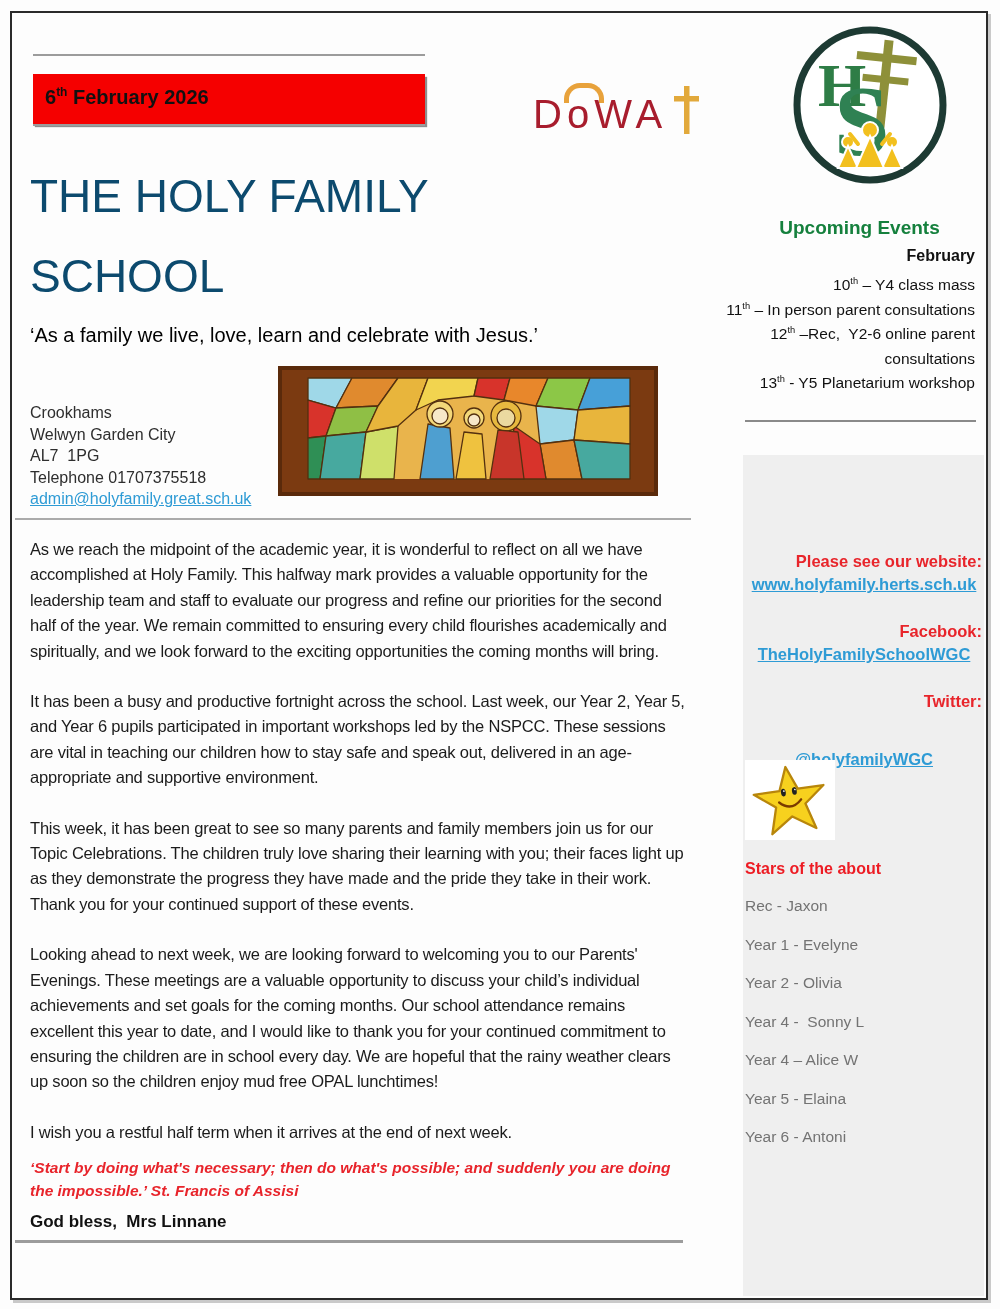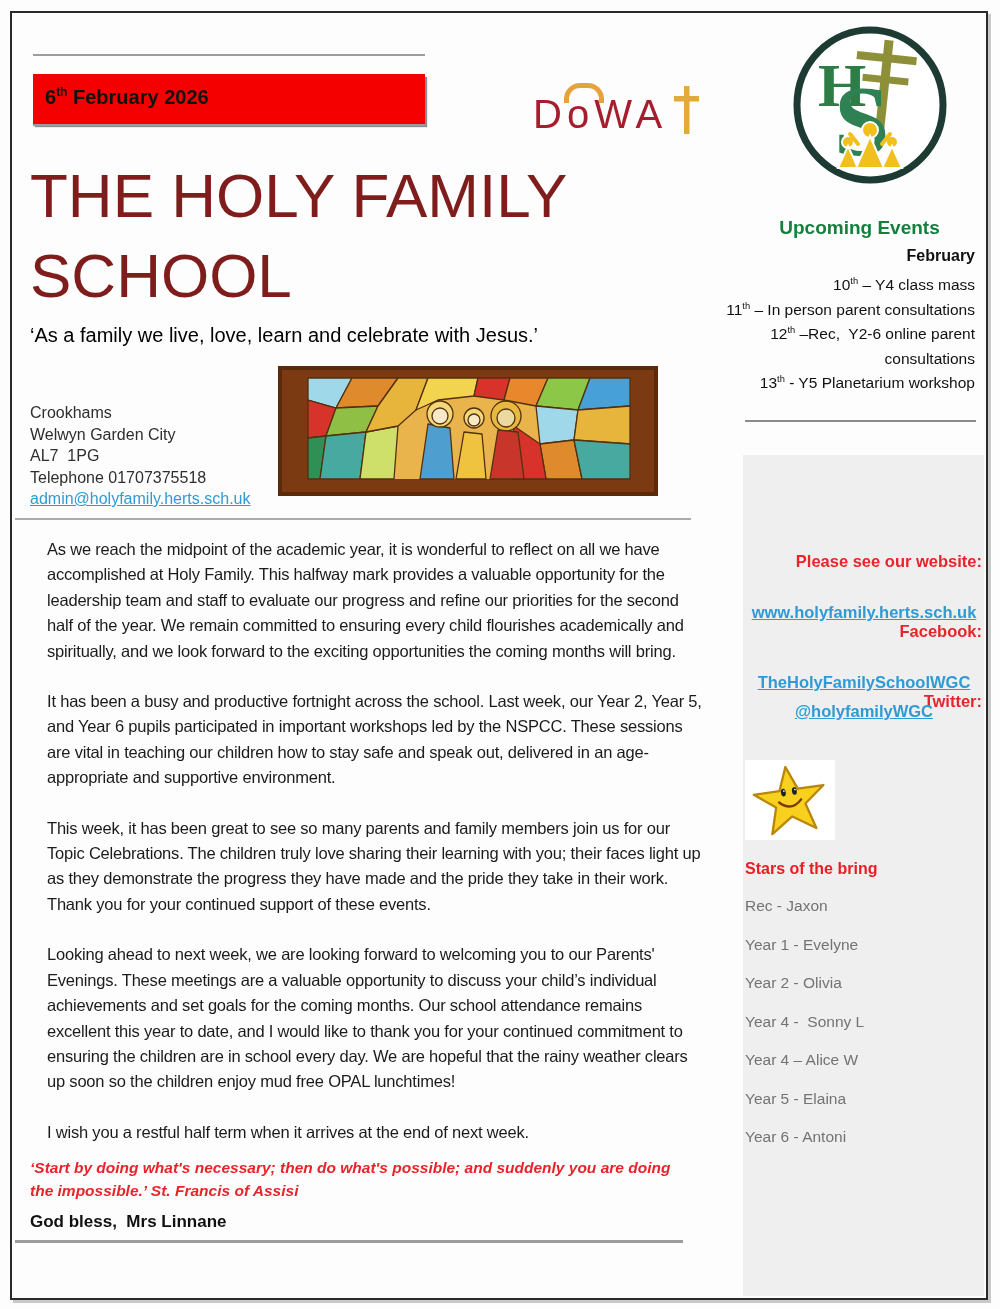--- a/index.html
+++ b/index.html
@@ -22,51 +22,51 @@
 
   
   .dowat { left:533px; top:86px; display:flex; align-items:flex-end; z-index:3; }
   .dw-letter { font-size:40px; line-height:1; color:#a81d2d; letter-spacing:5px; }
   .dw-o-wrap { position:relative; display:inline-block; }
   .dw-arc { position:absolute; left:-3px; top:-11px; width:30px; height:15px;
             border:5px solid #e8a23b; border-bottom:none; border-radius:16px 16px 0 0; }
   .dw-cross { margin-left:6px; margin-bottom:0px; }
 
   
-  .title { left:30px; top:156px; font-size:62px; line-height:80px; color:#7f1d1d; z-index:3; }
+  .title { left:30px; top:156px; font-size:46px; line-height:80px; color:#0c4a6e; z-index:3; }
   .tagline { left:30px; top:318px; width:545px; font-size:20px; font-weight:normal;
              line-height:34px; color:#000000; z-index:3; }
 
   .addr { left:30px; top:402px; font-size:16px; line-height:21.5px; color:#2e2e2e; z-index:3; }
   .pre { white-space:pre-wrap; }
   a.link { color:#2e9bd5; text-decoration:underline; }
 
   .glass { left:278px; top:366px; z-index:3; }
 
   
   .body-copy { left:30px; top:537px; width:655px; font-size:16.5px; line-height:25.4px;
-               letter-spacing:-0.2px; color:#1b1b1b; z-index:3;margin-left:17px; }
+               letter-spacing:-0.2px; color:#1b1b1b; z-index:3; }
   .body-copy p { margin:0 0 25px 0; }
   .quote { left:30px; top:1156px; width:648px; font-size:15.5px; font-weight:bold; font-style:italic;
            line-height:23px; color:#e8242b; z-index:3; }
   .signoff { left:30px; top:1212px; font-size:17px; font-weight:bold; color:#111; z-index:3; }
 
   
   .events-title { left:743px; top:217px; width:233px; text-align:center; font-size:19px;
                   font-weight:bold; color:#15803d; z-index:3; }
   .events-month { left:743px; top:247px; width:232px; text-align:right; font-size:16px;
                   font-weight:bold; color:#111; z-index:3; }
   .events-list { left:715px; top:273px; width:260px; text-align:right; font-size:15.5px;
                  line-height:24.6px; color:#111; z-index:3; }
 
   .info-heading { left:746px; top:460px; width:236px; text-align:center; font-size:17px;
                   font-weight:bold; line-height:24px; color:#141414; z-index:3; }
   .side-label { left:746px; top:0; width:236px; text-align:right; font-size:16.5px;
                 font-weight:bold; color:#e8252b; z-index:3; }
-  .side-link { left:740px; width:248px; text-align:center; font-size:16.5px; font-weight:bold; z-index:3;margin-top:28px; }
+  .side-link { left:740px; width:248px; text-align:center; font-size:16.5px; font-weight:bold; z-index:3; }
 
   .star-box { left:745px; top:760px; width:90px; height:80px; background:#ffffff; z-index:3;
               display:flex; align-items:center; justify-content:center; }
   .stars-title { left:745px; top:860px; font-size:16px; font-weight:bold; color:#ed1c24; z-index:3; }
   .stars-list { left:745px; top:898px; font-size:15.5px; color:#737373; z-index:3; }
   .stars-list div { margin-bottom:23px; line-height:15.5px; }
 </style>
 </head>
 <body>
 
@@ -120,21 +120,21 @@
     <div>SCHOOL</div>
   </div>
 
   <div class="abs tagline">‘As a family we live, love, learn and celebrate with Jesus.’</div>
 
   <div class="abs addr">
     <div class="pre">Crookhams</div>
     <div class="pre">Welwyn Garden City</div>
     <div class="pre">AL7  1PG</div>
     <div class="pre">Telephone 01707375518</div>
-    <a class="link" href="#">admin@holyfamily.herts.sch.uk</a>
+    <a class="link" href="#">admin@holyfamily.great.sch.uk</a>
   </div>
 
   <svg class="abs glass" width="380" height="130" viewBox="0 0 380 130">
     <rect width="380" height="130" fill="#7b3a11"></rect>
     <rect x="2" y="2" width="376" height="126" fill="none" stroke="#5a2a0b" stroke-width="4"></rect>
     <rect x="30" y="12" width="322" height="101" fill="#e9b44c"></rect>
     <g stroke="#53300f" stroke-width="1.3" stroke-linejoin="round">
       <polygon points="30,12 74,12 58,42 30,34" fill="#9fd8e8"></polygon>
       <polygon points="74,12 120,12 100,40 58,42" fill="#e08a2e"></polygon>
       <polygon points="30,34 58,42 48,70 30,72" fill="#d8332b"></polygon>
@@ -187,36 +187,36 @@
     <div class="pre"><span>12</span><sup>th</sup><span> –Rec,  Y2-6 online parent consultations</span></div>
     <div class="pre"><span>13</span><sup>th</sup><span> - Y5 Planetarium workshop</span></div>
   </div>
   <div class="abs rule" style="left:745px; top:420px; width:231px; background:#8a8a8a;"></div>
 
   <div class="abs side-label" style="top:552px;">Please see our website:</div>
   <a class="abs side-link link" style="top:575px;" href="#">www.holyfamily.herts.sch.uk</a>
   <div class="abs side-label" style="top:622px;">Facebook:</div>
   <a class="abs side-link link" style="top:645px;" href="#">TheHolyFamilySchoolWGC</a>
   <div class="abs side-label" style="top:692px;">Twitter:</div>
-  <a class="abs side-link link" style="top:674px;" href="#">@holyfamilyWGC</a>
+  <a class="abs side-link link" style="top:750px;" href="#">@holyfamilyWGC</a>
 
   <div class="abs star-box">
     <svg width="84" height="74" viewBox="0 0 90 80">
       <g transform="rotate(-8 45 40)">
         <polygon points="45,4 55,29 83,29 61,46 69,74 45,58 21,74 29,46 7,29 35,29" fill="#f7d11e" stroke="#b8860b" stroke-width="2.5" stroke-linejoin="round"></polygon>
         <ellipse cx="39" cy="31" rx="2.6" ry="4.2" fill="#222"></ellipse>
         <ellipse cx="51" cy="31" rx="2.6" ry="4.2" fill="#222"></ellipse>
         <circle cx="39.8" cy="29.5" r="0.9" fill="#fff"></circle>
         <circle cx="51.8" cy="29.5" r="0.9" fill="#fff"></circle>
         <path d="M33 41 Q45 53 57 41" fill="none" stroke="#7a3b00" stroke-width="2.6" stroke-linecap="round"></path>
       </g>
     </svg>
   </div>
 
-  <div class="abs stars-title">Stars of the bring</div>
+  <div class="abs stars-title">Stars of the about</div>
   <div class="abs stars-list">
     <div class="pre">Rec - Jaxon</div>
     <div class="pre">Year 1 - Evelyne</div>
     <div class="pre">Year 2 - Olivia</div>
     <div class="pre">Year 4 -  Sonny L</div>
     <div class="pre">Year 4 – Alice W</div>
     <div class="pre">Year 5 - Elaina</div>
     <div class="pre">Year 6 - Antoni</div>
   </div>
 

